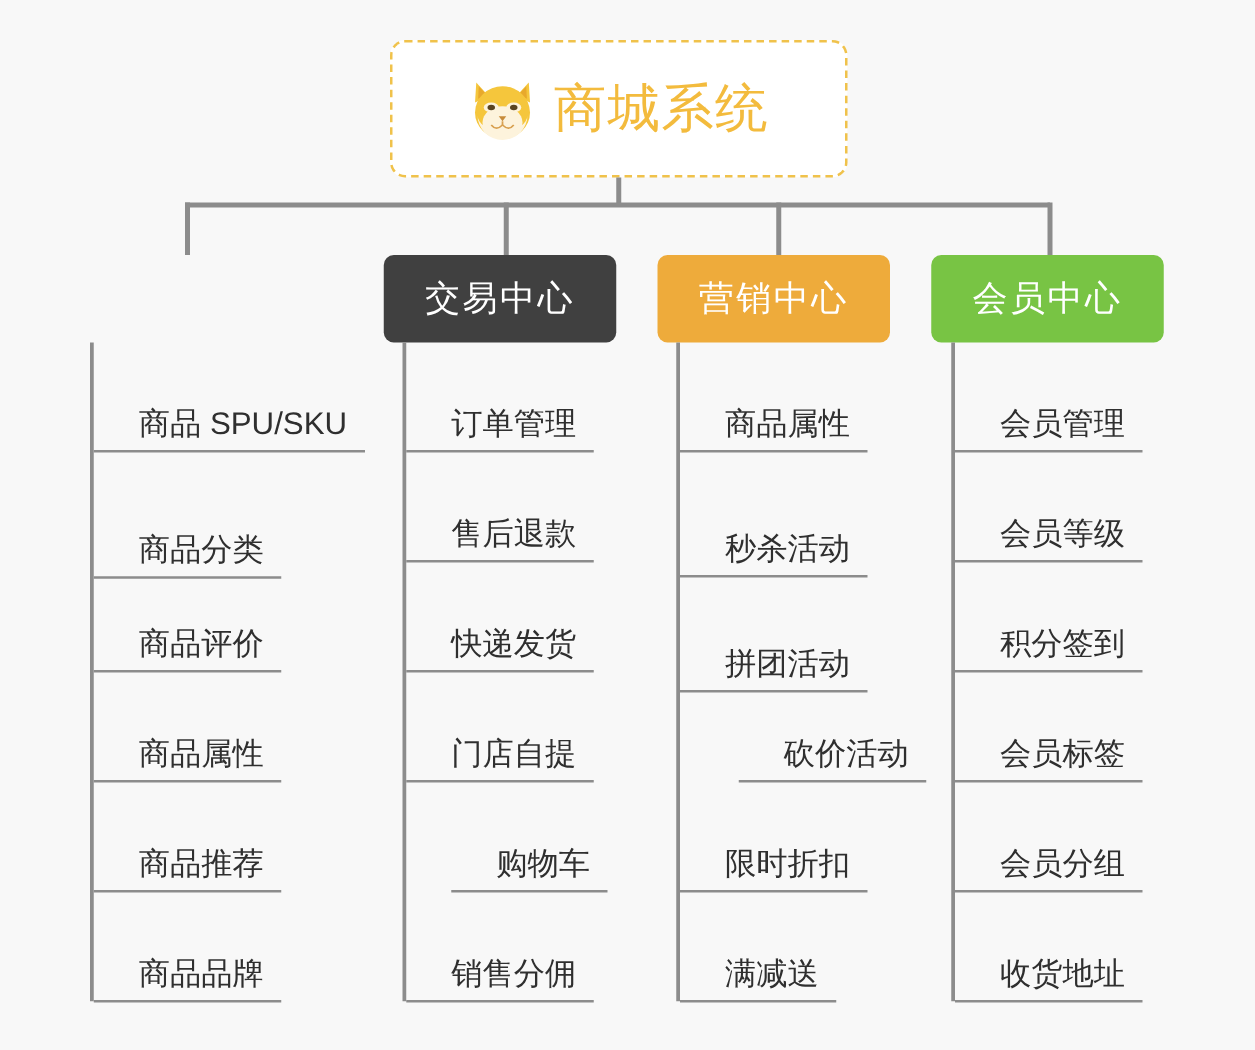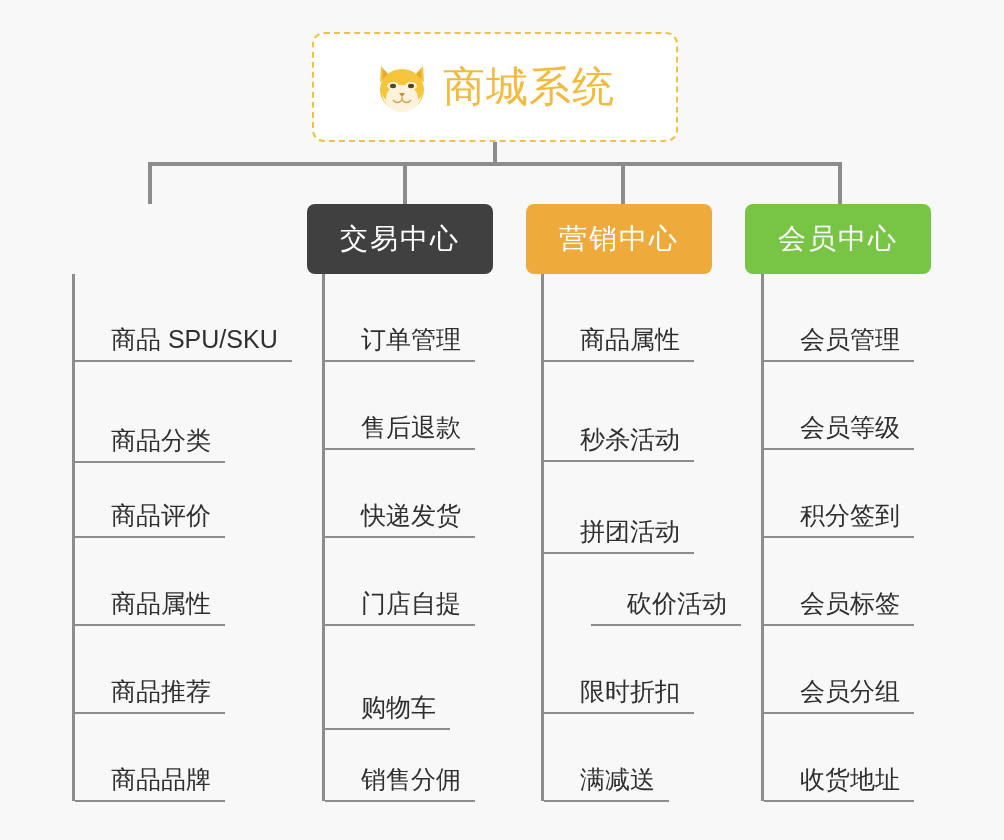--- a/index.html
+++ b/index.html
@@ -176,21 +176,21 @@
     </div>
     <div class="leaf" style="top:88px;">
       <span class="leaf-inner">售后退款</span>
     </div>
     <div class="leaf" style="top:176px;">
       <span class="leaf-inner">快递发货</span>
     </div>
     <div class="leaf" style="top:264px;">
       <span class="leaf-inner">门店自提</span>
     </div>
-    <div class="leaf" style="top:368px;">
+    <div class="leaf" style="top:352px;padding-left:36px;">
       <span class="leaf-inner">购物车</span>
     </div>
     <div class="leaf" style="top:440px;">
       <span class="leaf-inner">销售分佣</span>
     </div>
   </div>
 
   <div class="leaf-col" style="left:541px;">
     <div class="leaf-spine" style="height:527px;"></div>
     <div class="leaf" style="top:0px;">

